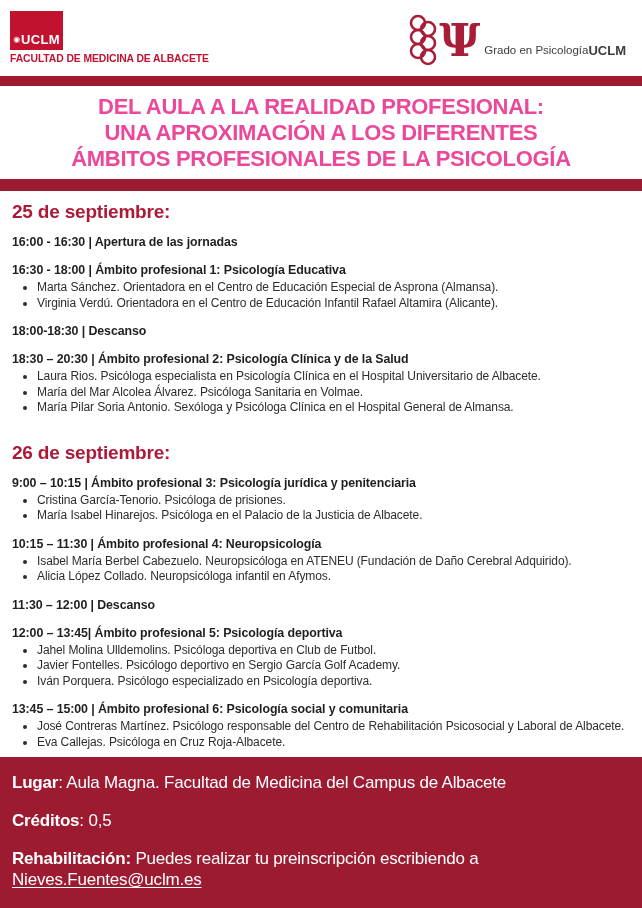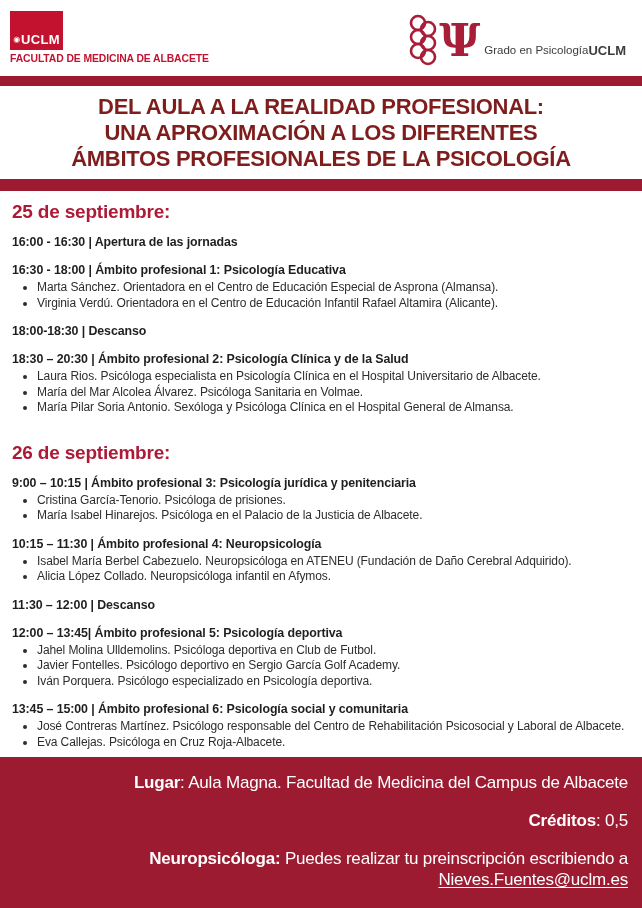--- a/index.html
+++ b/index.html
@@ -46,21 +46,21 @@
 
   
   .band { width: 100%; background: #9c1b31; }
   .band-top { height: 10px; }
   .band-mid { height: 12px; }
   .title-block {
     height: 93px; background: #ffffff; text-align: center;
     display: flex; align-items: center; justify-content: center;
   }
   .title-block h1 {
-    color: #7f1d1d; font-weight: bold; font-size: 22px; line-height: 26px;
+    color: #ec4899; font-weight: bold; font-size: 22px; line-height: 26px;
     letter-spacing: -0.3px;
   }
   .title-block h1 span { display: block; }
 
   
   main { height: 566px; padding: 4px 14px 0 12px; overflow: hidden; }
   .day-heading {
     color: #ad1a38; font-size: 19px; font-weight: bold;
     margin: 6px 0 11px 0; letter-spacing: -0.2px;
   }
@@ -72,21 +72,20 @@
   }
   .speaker-list { list-style: disc; margin: 2px 0 0 0; padding-left: 25px; }
   .speaker-list li {
     color: #2d2d2d; font-size: 12px; line-height: 15.5px; letter-spacing: -0.1px;
   }
 
   
   footer {
     height: 151px; background: #9c1b31; color: #ffffff;
     padding: 15px 14px 0 12px;
-    text-align: right;
   }
   footer p { font-size: 17px; line-height: 21px; margin-bottom: 17px; letter-spacing: -0.2px; }
   footer .lbl { font-weight: bold; }
   footer .email-link {
     color: #ffffff; text-decoration: underline; text-underline-offset: 2px;
   }
   footer .pre-line { margin-bottom: 0; }
 </style>
 </head>
 <body>
@@ -195,18 +194,18 @@
             <li>José Contreras Martínez. Psicólogo responsable del Centro de Rehabilitación Psicosocial y Laboral de Albacete.</li>
             <li>Eva Callejas. Psicóloga en Cruz Roja-Albacete.</li>
           </ul>
         </div>
       </section>
     </main>
 
   <footer>
     <p><span class="lbl">Lugar</span><span>: Aula Magna. Facultad de Medicina del Campus de Albacete</span></p>
     <p><span class="lbl">Créditos</span><span>: 0,5</span></p>
-    <p class="pre-line"><span class="lbl">Neuropsicóloga:</span><span> Puedes realizar tu preinscripción escribiendo a</span><br>
+    <p class="pre-line"><span class="lbl">Rehabilitación:</span><span> Puedes realizar tu preinscripción escribiendo a</span><br>
       <a class="email-link" href="#">Nieves.Fuentes@uclm.es</a>
     </p>
   </footer>
 
 </div>
 
 </body></html>

